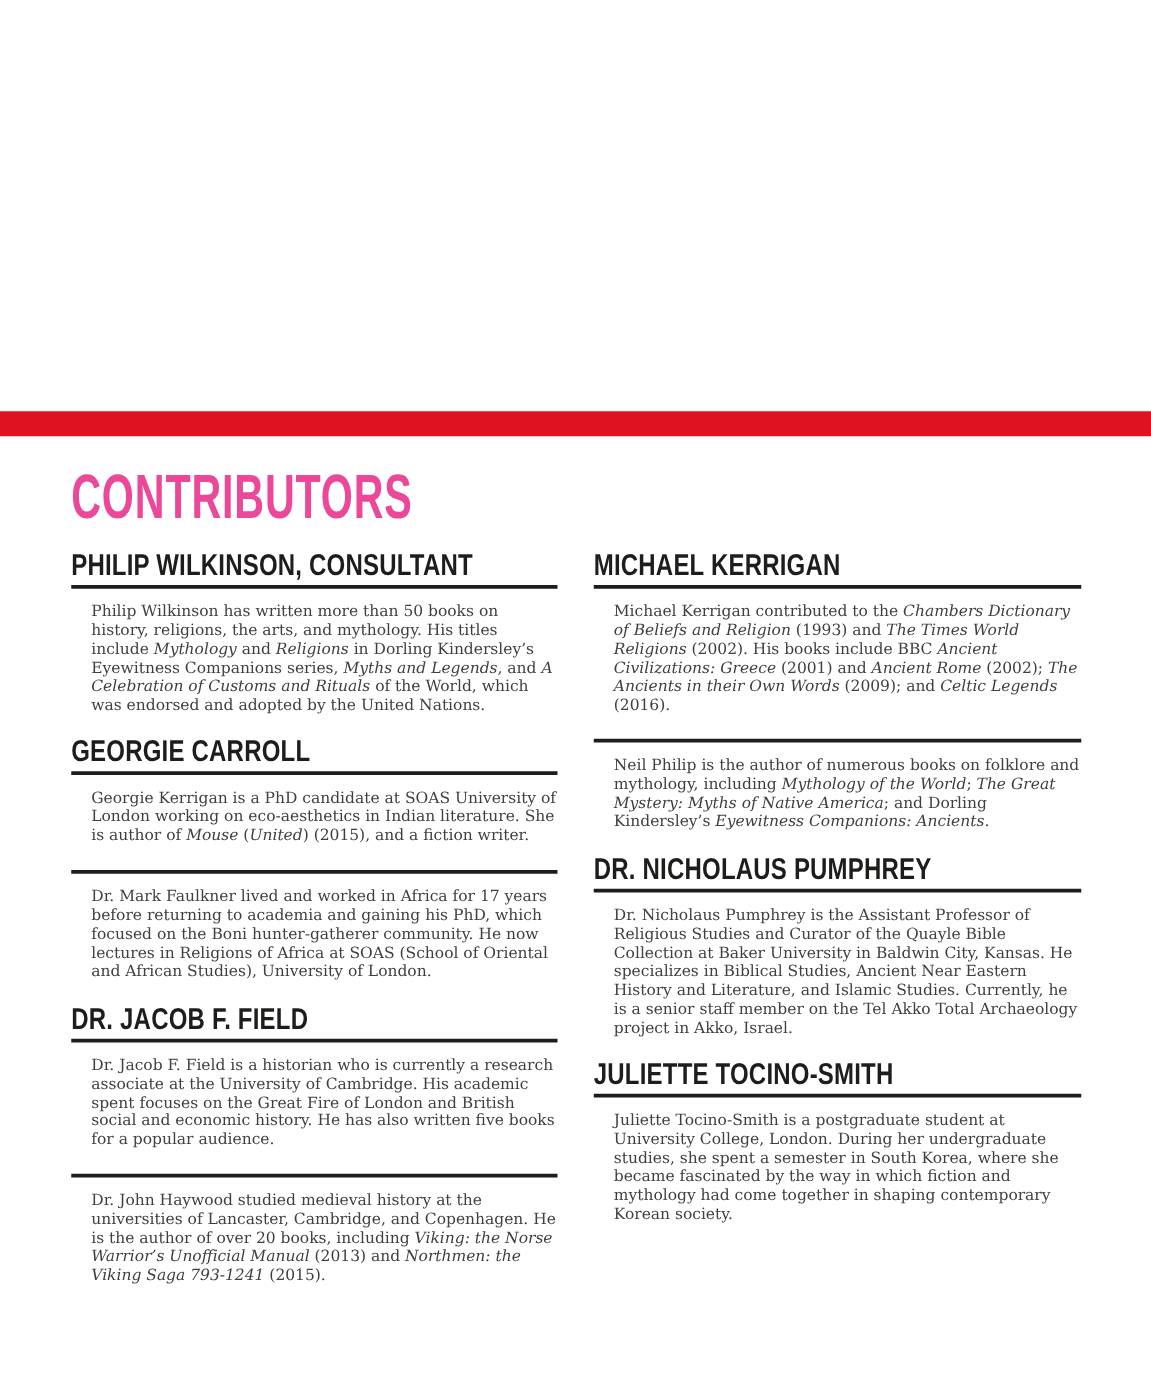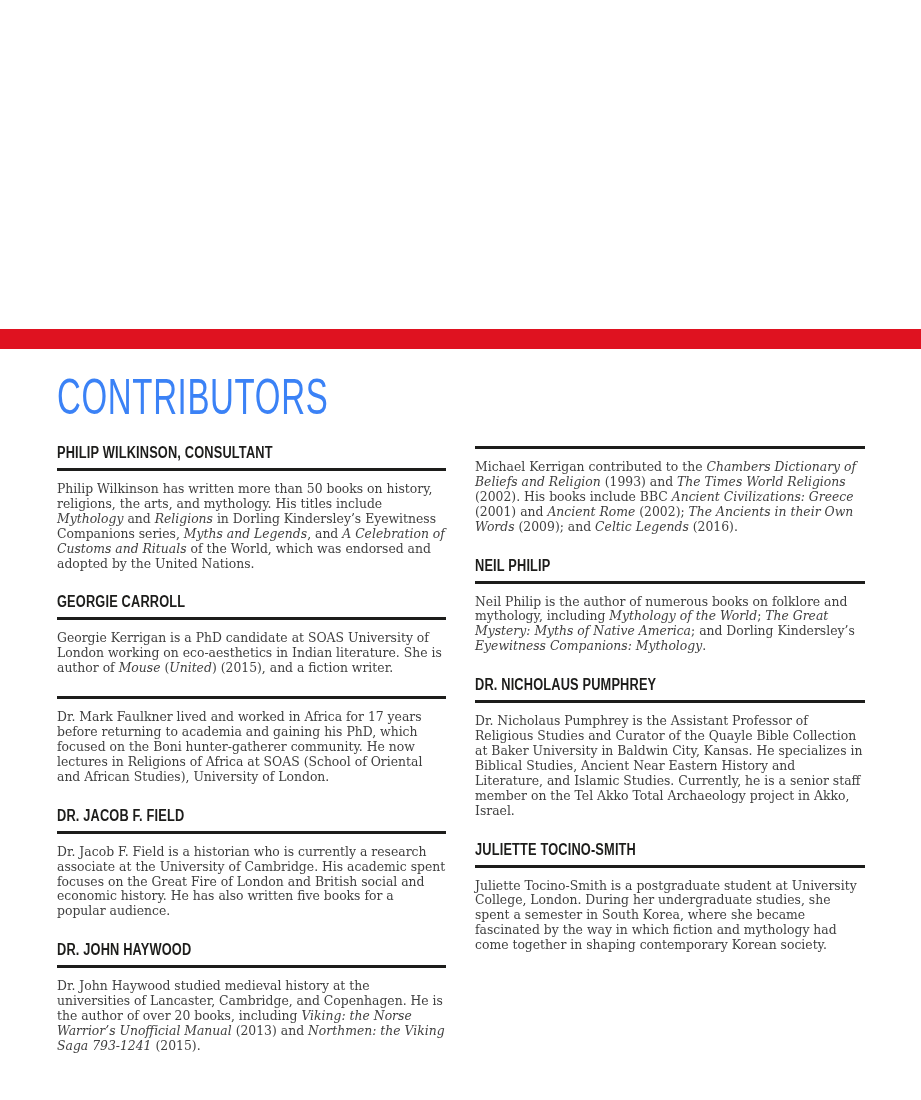--- a/index.html
+++ b/index.html
@@ -18,39 +18,39 @@
     width: 921px;
     height: 20px;
     background: #df1220;
   }
   .page-title {
     position: absolute;
     left: 57px;
     top: 372px;
     font-size: 50px;
     line-height: 50px;
-    font-weight: normal;
-    color: #3b82f6;
+    font-weight: bold;
+    color: #ec4899;
     white-space: nowrap;
   }
   .page-title .squeeze {
     display: inline-block;
     transform: scaleX(0.66);
     transform-origin: left center;
     letter-spacing: 1px;
   }
   .col {
     position: absolute;
     top: 442px;
   }
   .col-left  { left: 57px;  width: 389px; }
   .col-right { left: 475px; width: 390px; }
   .bio-section { margin-bottom: 20px; }
   .bio-heading {
-    font-size: 16px;
+    font-size: 24px;
     line-height: 22px;
     font-weight: bold;
     color: #1d1d1b;
     white-space: nowrap;
   }
   .bio-heading .squeeze {
     display: inline-block;
     transform: scaleX(0.80);
     transform-origin: left center;
     letter-spacing: 0.2px;
@@ -59,20 +59,21 @@
     height: 3px;
     background: #1d1d1b;
     margin-top: 4px;
   }
   .bio-body {
     margin-top: 11px;
     font-family: "DejaVu Serif", serif;
     font-size: 12.4px;
     line-height: 14.9px;
     color: #3f3f3f;
+    margin-left: 16px;
   }
   .bio-body em { font-style: italic; }
 </style>
 </head>
 <body>
 
 <div class="red-band"></div>
 
 <h1 class="page-title"><span class="squeeze">CONTRIBUTORS</span></h1>
 
@@ -94,35 +95,34 @@
     <p class="bio-body"><span>Dr. Mark Faulkner lived and worked in Africa for 17 years before returning to academia and gaining his PhD, which focused on the Boni hunter-gatherer community. He now lectures in Religions of Africa at SOAS (School of Oriental and African Studies), University of London.</span></p>
   </section>
 
   <section class="bio-section">
     <h2 class="bio-heading"><span class="squeeze">DR. JACOB F. FIELD</span></h2>
     <div class="bio-rule"></div>
     <p class="bio-body"><span>Dr. Jacob F. Field is a historian who is currently a research associate at the University of Cambridge. His academic spent focuses on the Great Fire of London and British social and economic history. He has also written five books for a popular audience.</span></p>
   </section>
 
   <section class="bio-section">
-    <h2 class="bio-heading"><span class="squeeze">DR. JOHN HAYWOOD</span></h2>
     <div class="bio-rule"></div>
     <p class="bio-body"><span>Dr. John Haywood studied medieval history at the universities of Lancaster, Cambridge, and Copenhagen. He is the author of over 20 books, including </span><em>Viking: the Norse Warrior’s Unofficial Manual</em><span> (2013) and </span><em>Northmen: the Viking Saga 793-1241</em><span> (2015).</span></p>
   </section>
 </div>
 <div class="col col-right">
   <section class="bio-section">
+    <h2 class="bio-heading"><span class="squeeze">MICHAEL KERRIGAN</span></h2>
     <div class="bio-rule"></div>
     <p class="bio-body"><span>Michael Kerrigan contributed to the </span><em>Chambers Dictionary of Beliefs and Religion</em><span> (1993) and </span><em>The Times World Religions</em><span> (2002). His books include BBC </span><em>Ancient Civilizations: Greece</em><span> (2001) and </span><em>Ancient Rome</em><span> (2002); </span><em>The Ancients in their Own Words</em><span> (2009); and </span><em>Celtic Legends</em><span> (2016).</span></p>
   </section>
 
   <section class="bio-section">
-    <h2 class="bio-heading"><span class="squeeze">NEIL PHILIP</span></h2>
     <div class="bio-rule"></div>
-    <p class="bio-body"><span>Neil Philip is the author of numerous books on folklore and mythology, including </span><em>Mythology of the World</em><span>; </span><em>The Great Mystery: Myths of Native America</em><span>; and Dorling Kindersley’s </span><em>Eyewitness Companions: Mythology</em><span>.</span></p>
+    <p class="bio-body"><span>Neil Philip is the author of numerous books on folklore and mythology, including </span><em>Mythology of the World</em><span>; </span><em>The Great Mystery: Myths of Native America</em><span>; and Dorling Kindersley’s </span><em>Eyewitness Companions: Ancients</em><span>.</span></p>
   </section>
 
   <section class="bio-section">
     <h2 class="bio-heading"><span class="squeeze">DR. NICHOLAUS PUMPHREY</span></h2>
     <div class="bio-rule"></div>
     <p class="bio-body"><span>Dr. Nicholaus Pumphrey is the Assistant Professor of Religious Studies and Curator of the Quayle Bible Collection at Baker University in Baldwin City, Kansas. He specializes in Biblical Studies, Ancient Near Eastern History and Literature, and Islamic Studies. Currently, he is a senior staff member on the Tel Akko Total Archaeology project in Akko, Israel.</span></p>
   </section>
 
   <section class="bio-section">
     <h2 class="bio-heading"><span class="squeeze">JULIETTE TOCINO-SMITH</span></h2>

